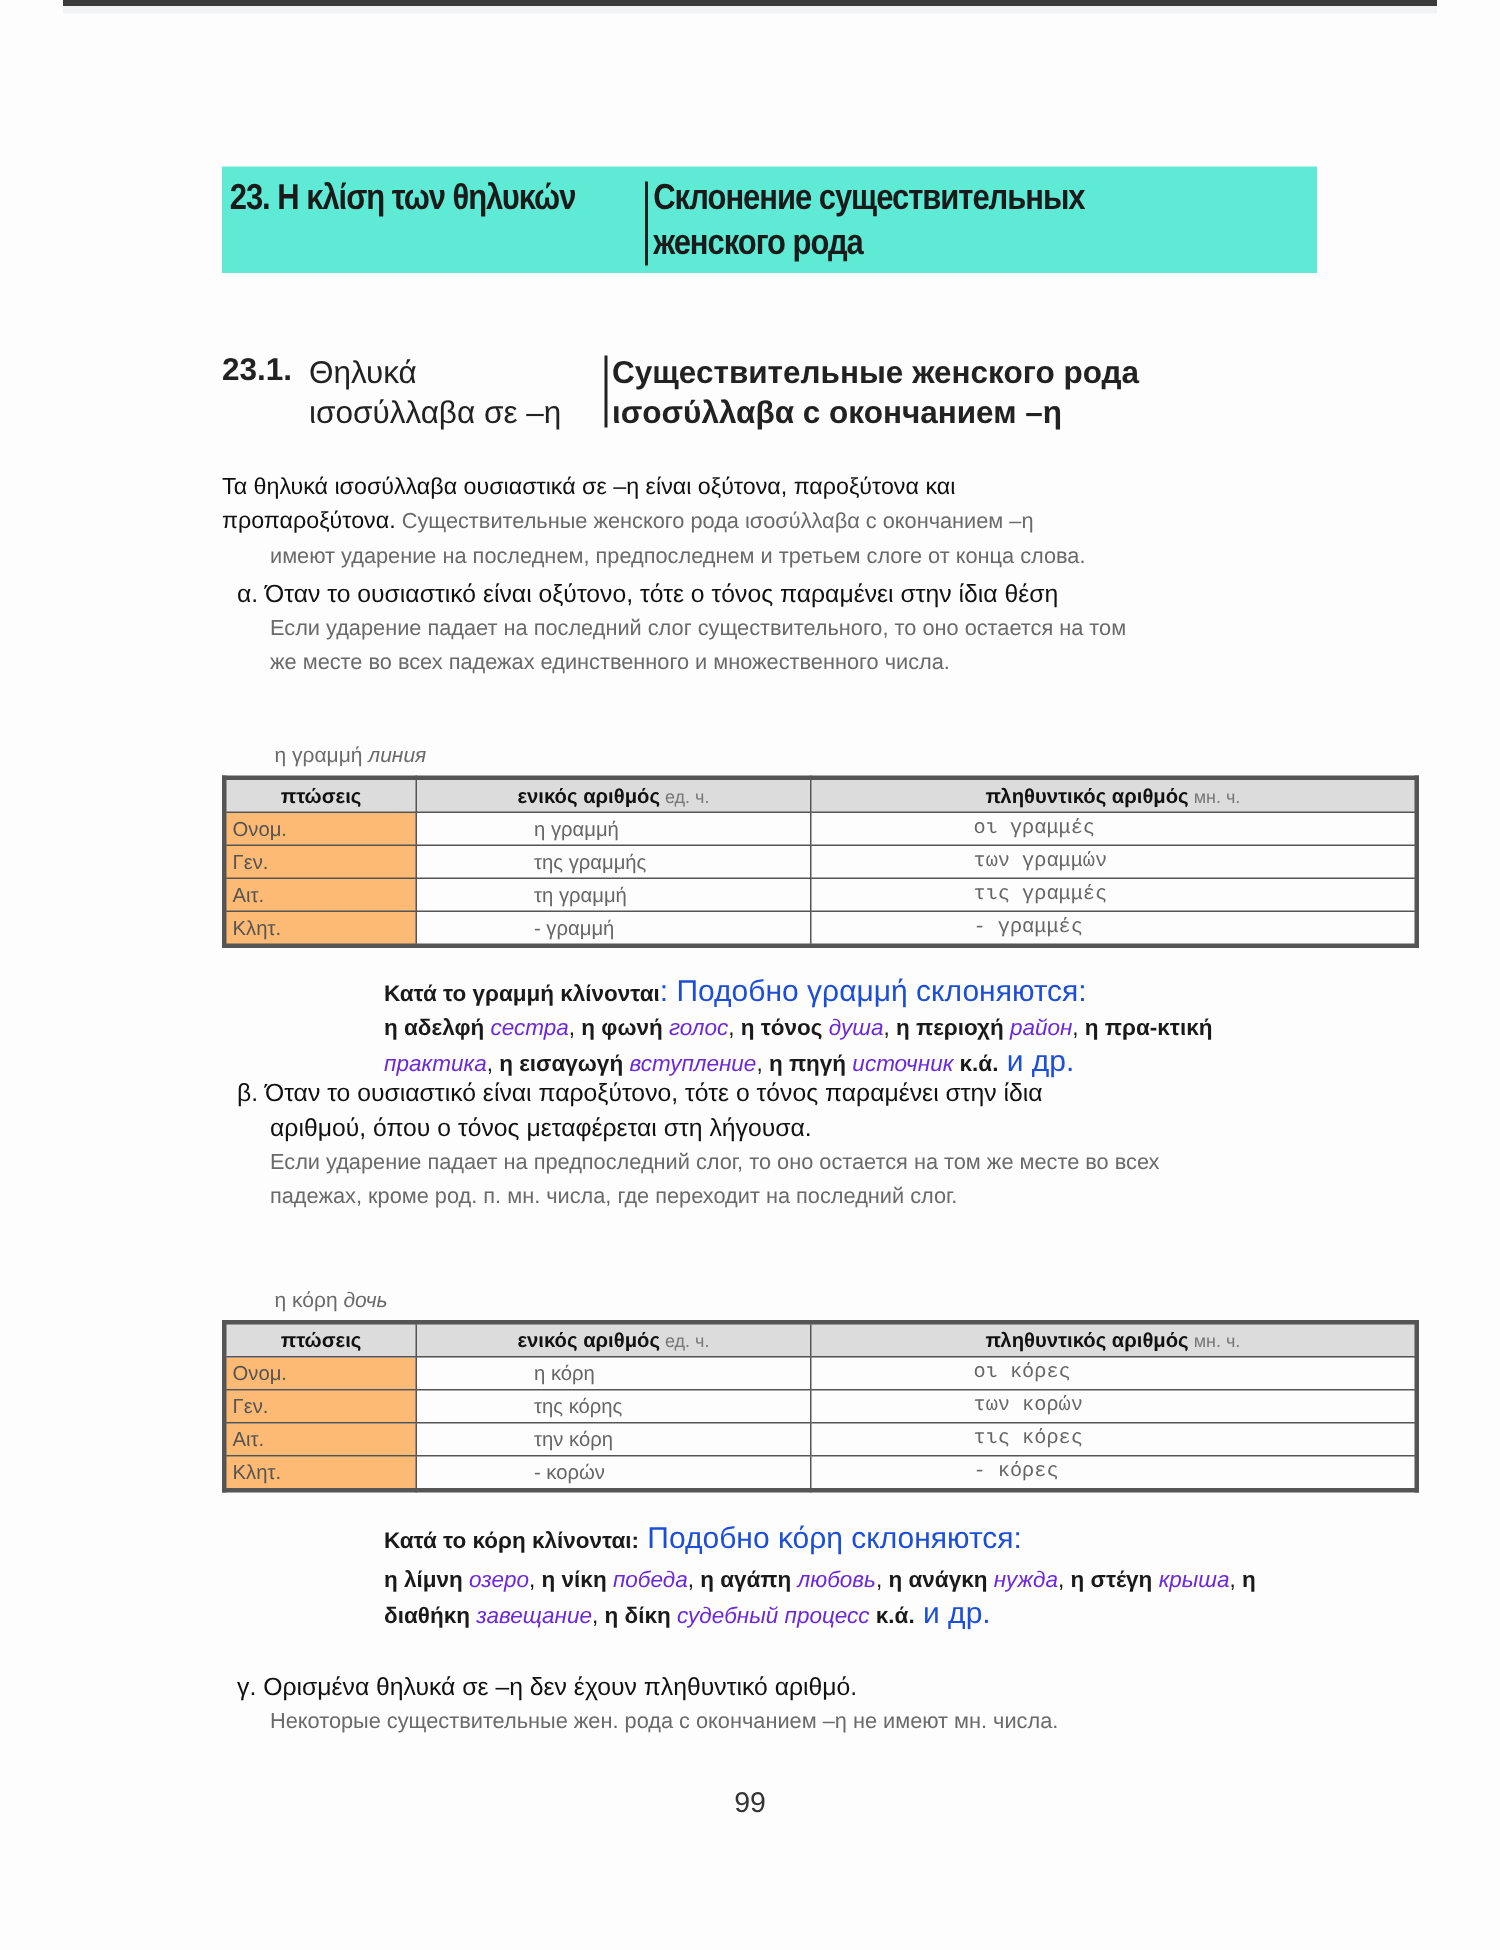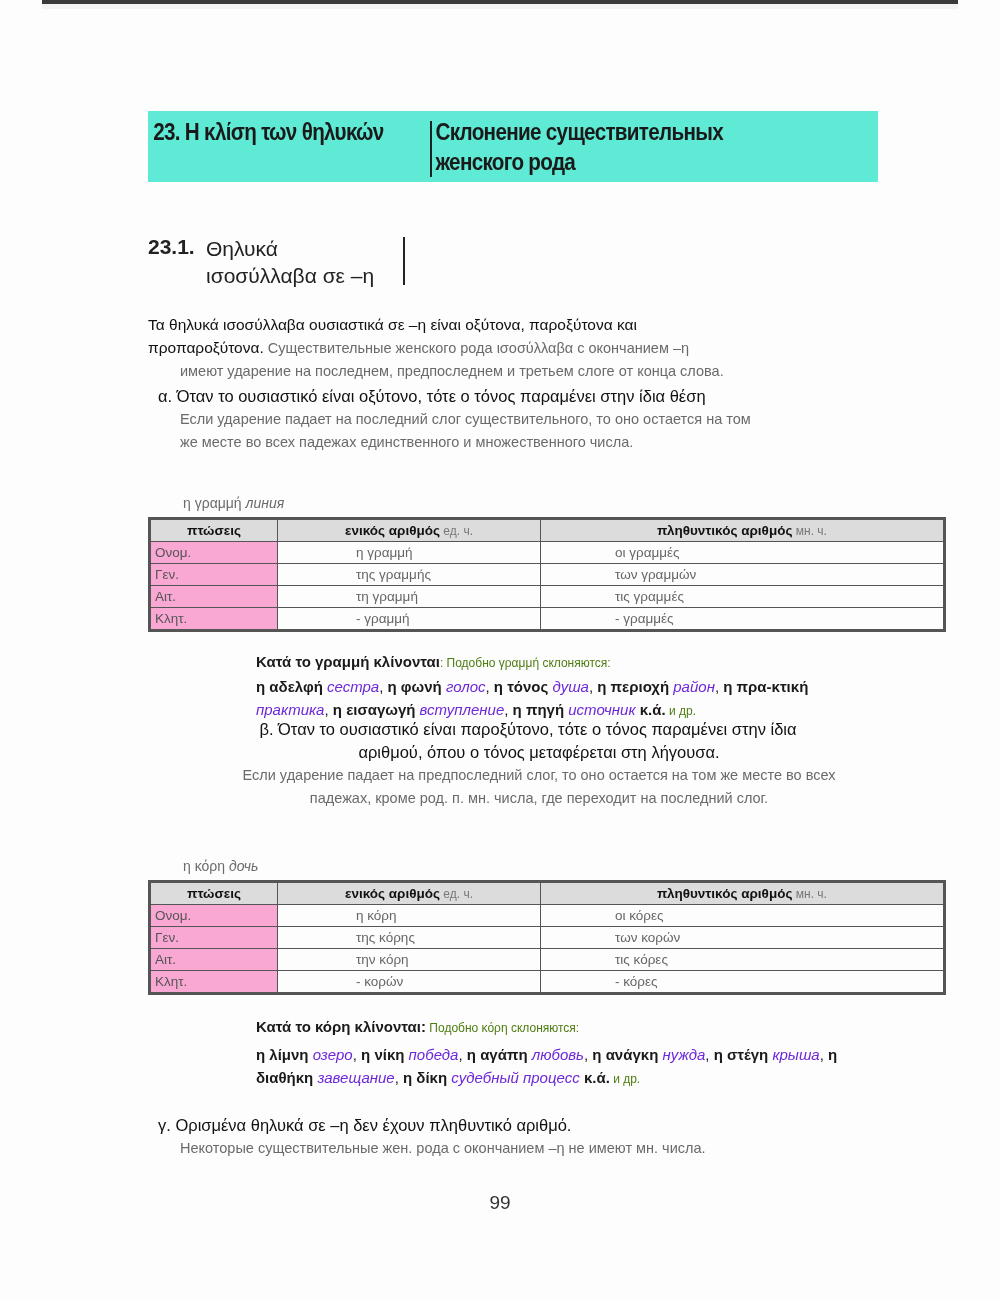--- a/index.html
+++ b/index.html
@@ -26,28 +26,28 @@
   .b { font-weight:normal; color:#111; }
   .ru-gray { color:#6a6a6a; font-size:14.5px; }
   .ind { padding-left:32px; }
 
   .caption { position:absolute; left:183px; font-size:14px; color:#6b6b6b; font-style:italic; }
 
   table.decl { position:absolute; left:148px; width:798px; border-collapse:collapse; border:3px solid #555; font-size:13.5px; }
   table.decl td, table.decl th { border:1.5px solid #555; padding:0 4px; height:21px; color:#666; }
   table.decl th { background:#dcdcdc; color:#111; font-weight:bold; text-align:center; font-size:13.5px; }
   table.decl th .abbr { color:#777; font-weight:normal; font-size:12px; }
-  table.decl td.case { background:#f9a8d4; width:118px; color:#555; }
+  table.decl td.case { background:#fdba74; width:118px; color:#555; }
   table.decl td.sg { padding-left:78px; width:180px; }
-  table.decl td.pl { padding-left:74px; }
+  table.decl td.pl { padding-left:108px;font-family:Liberation Mono, monospace; }
 
   .like { position:absolute; left:256px; width:600px; font-size:15px; line-height:23px; }
   .like .lead { font-weight:bold; }
   .like .gl { color:#6d28d9; font-style:italic;text-align:right; }
-  .like .ru-lead { color:#4d7c0f; font-size:12px; }
+  .like .ru-lead { color:#1d4ed8; font-size:20px; }
 
   .pageno { position:absolute; left:0; right:0; top:1192px; text-align:center; font-size:19px; color:#333; }
 </style>
 </head>
 <body>
 
 <div class="top-rule"></div>
 
 <div class="chapter">
   <div class="gr">23. Η κλίση των θηλυκών</div>
@@ -58,20 +58,24 @@
   </div>
 </div>
 
 <div class="sub">
   <div class="num">23.1.</div>
   <div class="gr">
     <div>Θηλυκά</div>
     <div>ισοσύλλαβα σε –η</div>
   </div>
   <div class="bar"></div>
+  <div class="ru" style="font-weight:bold">
+    <div>Существительные женского рода</div>
+    <div>ισοσύλλαβα с окончанием –η</div>
+  </div>
 </div>
 
 <div class="p" style="top:313px; width:730px;">
   <div class="b">Τα θηλυκά ισοσύλλαβα ουσιαστικά σε –η  είναι οξύτονα, παροξύτονα και</div>
   <div><span class="b">προπαροξύτονα.</span><span class="ru-gray"> Существительные женского рода ισοσύλλαβα с окончанием –η</span></div>
   <div class="ru-gray ind" style="padding-left:32px">имеют ударение на последнем, предпоследнем и третьем слоге от конца слова.</div>
 </div>
 
 <div class="p" style="top:385px; width:740px; left:158px; font-size:16.5px;">
   <div class="b">α. Όταν το ουσιαστικό είναι οξύτονο, τότε ο τόνος παραμένει στην ίδια θέση</div>
@@ -120,21 +124,21 @@
     <span class="lead">η φωνή</span><span class="gl"> голос</span>,
     <span class="lead">η τόνος</span><span class="gl"> душа</span>,
     <span class="lead">η περιοχή</span><span class="gl"> район</span>,
     <span class="lead">η πρα-κτική</span><span class="gl"> практика</span>,
     <span class="lead">η  εισαγωγή</span><span class="gl"> вступление</span>,
     <span class="lead">η πηγή</span><span class="gl"> источник</span>
     <span class="lead">κ.ά.</span><span class="ru-lead"> и др.</span>
   </div>
 </div>
 
-<div class="p" style="top:718px; width:740px; left:158px; font-size:16.5px;text-align:center;">
+<div class="p" style="top:718px; width:740px; left:158px; font-size:16.5px;">
   <div class="b">β. Όταν το ουσιαστικό είναι παροξύτονο, τότε ο τόνος παραμένει στην ίδια</div>
   <div class="b" style="padding-left:22px">αριθμού, όπου ο τόνος μεταφέρεται στη λήγουσα.</div>
   <div class="ru-gray" style="padding-left:22px">Если ударение падает на предпоследний слог, то оно остается на том же месте во всех</div>
   <div class="ru-gray" style="padding-left:22px">падежах, кроме род. п. мн. числа, где переходит на последний слог.</div>
 </div>
 
 <div class="caption" style="top:858px;">
   <span style="font-style:normal">η κόρη</span><span> дочь</span>
 </div>
 

